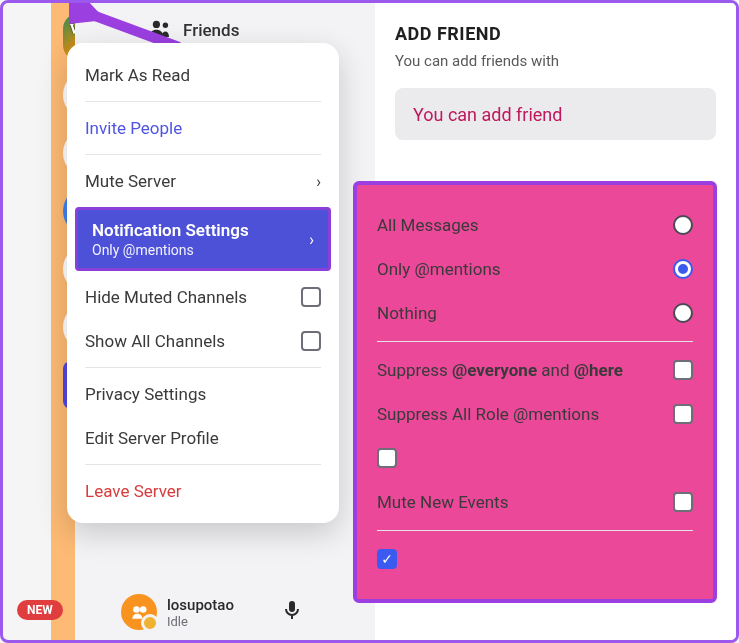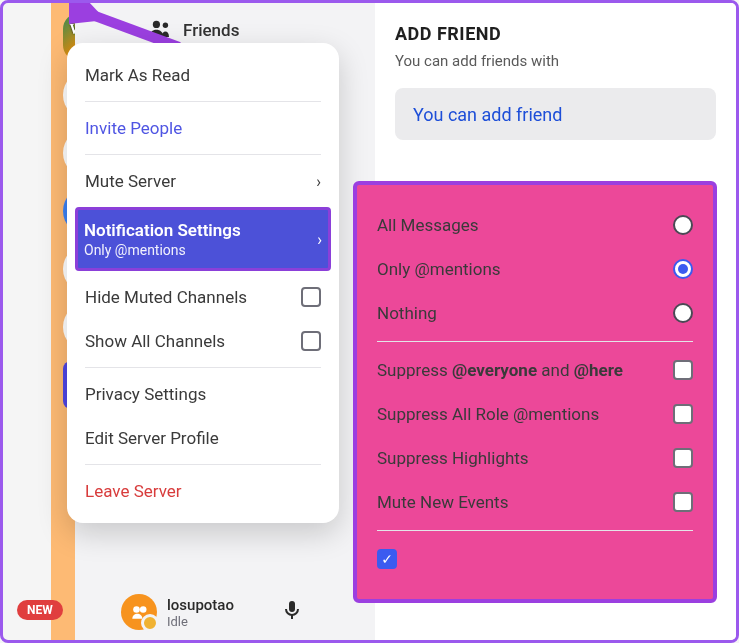--- a/index.html
+++ b/index.html
@@ -117,21 +117,21 @@
       color: #5a5a5a;
     }
     .add-friend-input {
       margin-top: 18px;
       background: #ebebed;
       border-radius: 8px;
       height: 52px;
       display: flex;
       align-items: center;
       padding: 0 18px;
-      color: #1d4ed8;
+      color: #be185d;
       font-size: 18px;
     }
     
     .context-menu {
       position: absolute;
       left: 64px;
       top: 40px;
       width: 272px;
       background: #fff;
       border-radius: 16px;
@@ -150,21 +150,21 @@
     .menu-item.invite { color: #4f55e3; }
     .menu-item.leave { color: #d83c3c; text-align: right; }
     .menu-divider {
       height: 1px;
       background: #e4e4e8;
       margin: 4px 18px;
     }
     .menu-selected {
       background: #4c51d8;
       color: #fff;
-      padding: 10px 6px;
+      padding: 10px 14px;
       margin: 4px 8px;
       border-radius: 4px;
       border: 3px solid #8b3fd9;
     }
     .menu-selected .title { font-size: 17px; font-weight: 600; }
     .menu-selected .sub { font-size: 14px; margin-top: 2px; opacity: 0.92; }
     .menu-selected-row { display: flex; justify-content: space-between; align-items: center; }
     .chevron { font-size: 16px; color: inherit; }
     .checkbox {
       width: 20px;
@@ -387,21 +387,20 @@
   <div class="submenu-divider"></div>
   <div class="submenu-item">
     <span>Suppress <b>@everyone</b> and <b>@here</b></span>
     <span class="checkbox"></span>
   </div>
   <div class="submenu-item">
     <span>Suppress All Role @mentions</span>
     <span class="checkbox"></span>
   </div>
   <div class="submenu-item">
-    <span>Suppress Highlights</span>
     <span class="checkbox"></span>
   </div>
   <div class="submenu-item">
     <span>Mute New Events</span>
     <span class="checkbox"></span>
   </div>
   <div class="submenu-divider"></div>
   <div class="submenu-item">
     <span class="checkbox checked">✓</span>
   </div>

